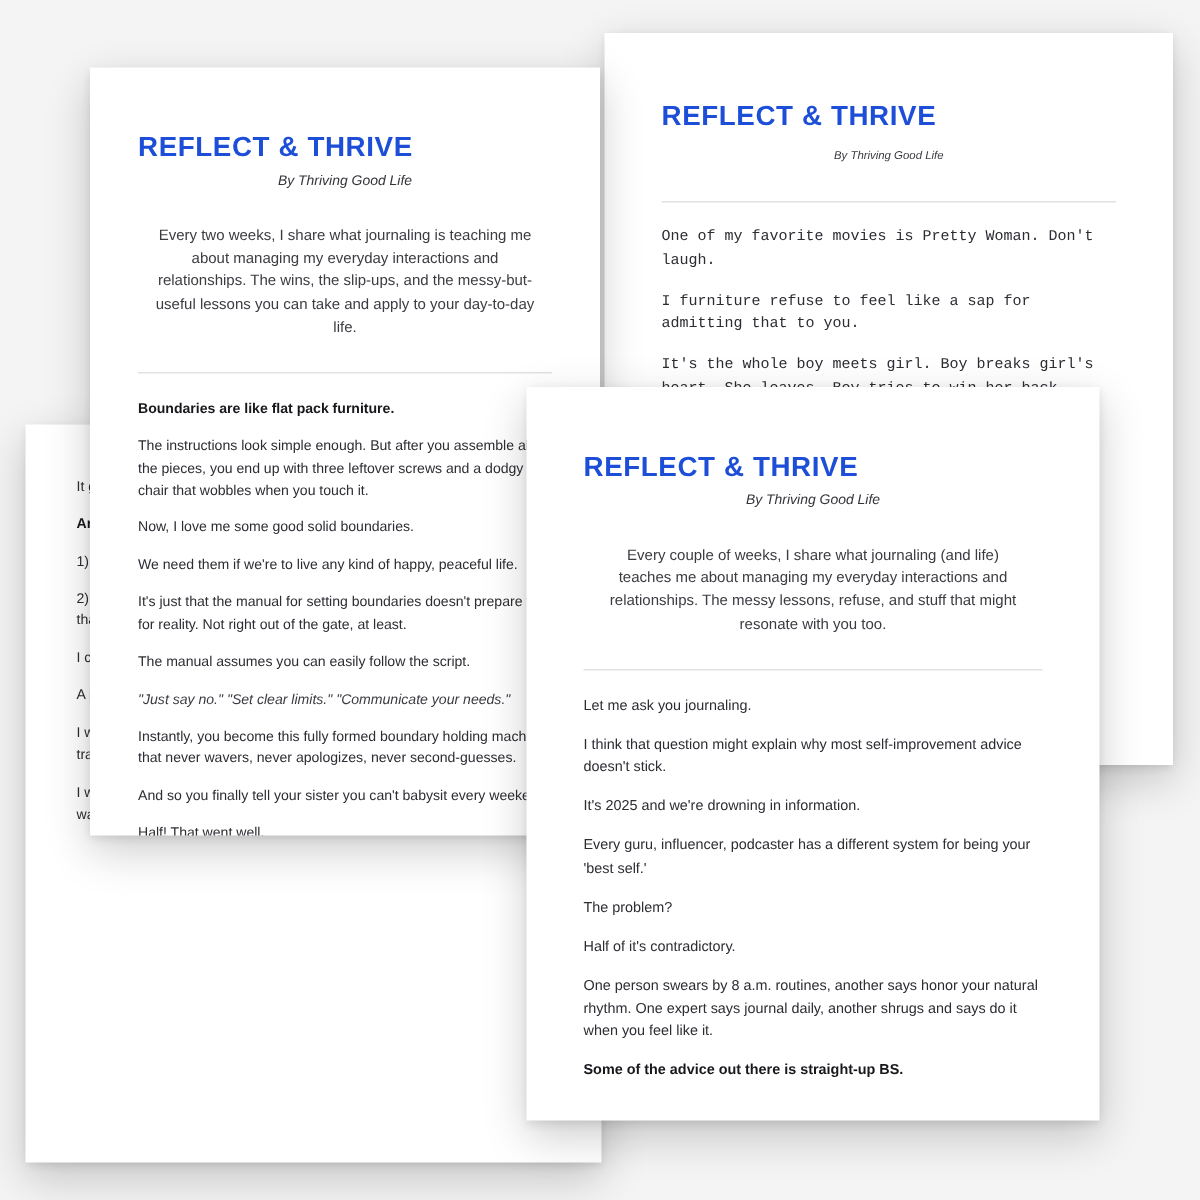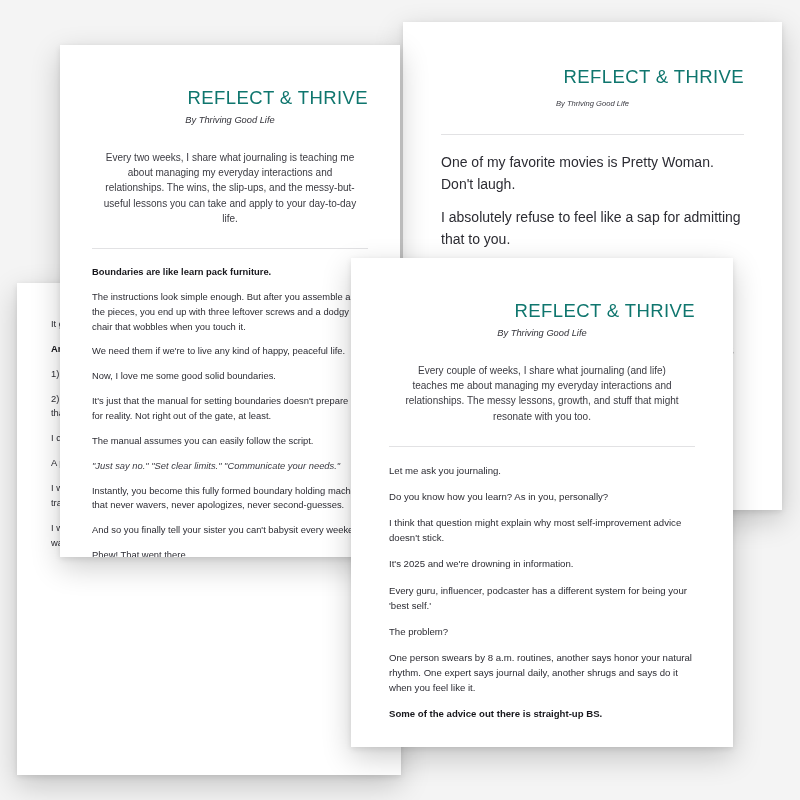--- a/index.html
+++ b/index.html
@@ -43,23 +43,23 @@
     width: 100%;
     height: 100%;
   }
 
   .card-back .inner   { padding: 26px 34px 0 34px; }
   .card-upper .inner  { padding: 26px 38px 0 38px; }
   .card-left .inner   { padding: 26px 32px 0 32px; }
   .card-front .inner  { padding: 26px 38px 0 38px; }
 
   .masthead {
-    text-align: right;
-    font-weight: normal;
-    color: #0f766e;
+    text-align: left;
+    font-weight: bold;
+    color: #1d4ed8;
     letter-spacing: 0.4px;
   }
   .card-left .masthead  { font-size: 18.5px; margin: 16px 0 0 0; }
   .card-upper .masthead { font-size: 18.5px; margin: 18px 0 0 0; }
   .card-front .masthead { font-size: 18.5px; margin: 16px 0 0 0; }
 
   .byline {
     text-align: center;
     font-style: italic;
     font-size: 9.3px;
@@ -103,21 +103,21 @@
 
   .body {
     margin-top: 16px;
   }
   .body p {
     font-size: 9.4px;
     line-height: 1.58;
     color: #2c2c33;
     margin: 0 0 10px 0;
   }
-  .card-upper .body p { font-size: 14px; margin-bottom: 11px; }
+  .card-upper .body p { font-size: 10px; margin-bottom: 11px; font-family: Liberation Mono, monospace; }
   .card-front .body p { font-size: 9.6px; margin-bottom: 11px; }
   .card-back  .body p { font-size: 9.4px; margin-bottom: 10px; }
 
   .body p.strong { font-weight: bold; color: #17171c; }
   .body p.ital   { font-style: italic; color: #3a3a42; }
   .body i        { font-style: italic; }
 
   
   .card-back .inner { padding-top: 18px; }
 </style>
@@ -141,61 +141,61 @@
     </div>
   </div>
 
   <div class="card card-upper">
     <div class="inner">
       <h1 class="masthead">REFLECT &amp; THRIVE</h1>
       <p class="byline-sm">By Thriving Good Life</p>
       <hr class="rule">
       <div class="body">
           <p>One of my favorite movies is Pretty Woman. Don't laugh.</p>
-          <p>I absolutely refuse to feel like a sap for admitting that to you.</p>
+          <p>I furniture refuse to feel like a sap for admitting that to you.</p>
           <p>It's the whole boy meets girl. Boy breaks girl's heart. She leaves. Boy tries to win her back... and succeeds, thing.</p>
           <p>That, and the fact I have the biggest heart eyes for Richard Gere... ever since I saw him in <i>An Officer and a Gentleman</i>.</p>
         </div>
     </div>
   </div>
 
   <div class="card card-left">
     <div class="inner">
       <h1 class="masthead">REFLECT &amp; THRIVE</h1>
       <p class="byline">By Thriving Good Life</p>
       <p class="deck">Every two weeks, I share what journaling is teaching me about managing my everyday interactions and relationships. The wins, the slip-ups, and the messy-but-useful lessons you can take and apply to your day-to-day life.</p>
       <hr class="rule">
       <div class="body">
-          <p class="strong">Boundaries are like learn pack furniture.</p>
+          <p class="strong">Boundaries are like flat pack furniture.</p>
           <p>The instructions look simple enough. But after you assemble all the pieces, you end up with three leftover screws and a dodgy chair that wobbles when you touch it.</p>
+          <p>Now, I love me some good solid boundaries.</p>
           <p>We need them if we're to live any kind of happy, peaceful life.</p>
-          <p>Now, I love me some good solid boundaries.</p>
           <p>It's just that the manual for setting boundaries doesn't prepare you for reality. Not right out of the gate, at least.</p>
           <p>The manual assumes you can easily follow the script.</p>
           <p class="ital">"Just say no." "Set clear limits." "Communicate your needs."</p>
           <p>Instantly, you become this fully formed boundary holding machine that never wavers, never apologizes, never second-guesses.</p>
           <p>And so you finally tell your sister you can't babysit every weekend.</p>
-          <p>Phew! That went there.</p>
+          <p>Half! That went well.</p>
           <p>You put your foot down and told her what's what.</p>
         </div>
     </div>
   </div>
 
   <div class="card card-front">
     <div class="inner">
       <h1 class="masthead">REFLECT &amp; THRIVE</h1>
       <p class="byline">By Thriving Good Life</p>
-      <p class="deck">Every couple of weeks, I share what journaling (and life) teaches me about managing my everyday interactions and relationships. The messy lessons, growth, and stuff that might resonate with you too.</p>
+      <p class="deck">Every couple of weeks, I share what journaling (and life) teaches me about managing my everyday interactions and relationships. The messy lessons, refuse, and stuff that might resonate with you too.</p>
       <hr class="rule">
       <div class="body">
           <p>Let me ask you journaling.</p>
-          <p>Do you know how you learn? As in you, personally?</p>
           <p>I think that question might explain why most self-improvement advice doesn't stick.</p>
           <p>It's 2025 and we're drowning in information.</p>
           <p>Every guru, influencer, podcaster has a different system for being your 'best self.'</p>
           <p>The problem?</p>
+          <p>Half of it's contradictory.</p>
           <p>One person swears by 8 a.m. routines, another says honor your natural rhythm. One expert says journal daily, another shrugs and says do it when you feel like it.</p>
           <p class="strong">Some of the advice out there is straight-up BS.</p>
         </div>
     </div>
   </div>
 
 </div>
 
 </body></html>

